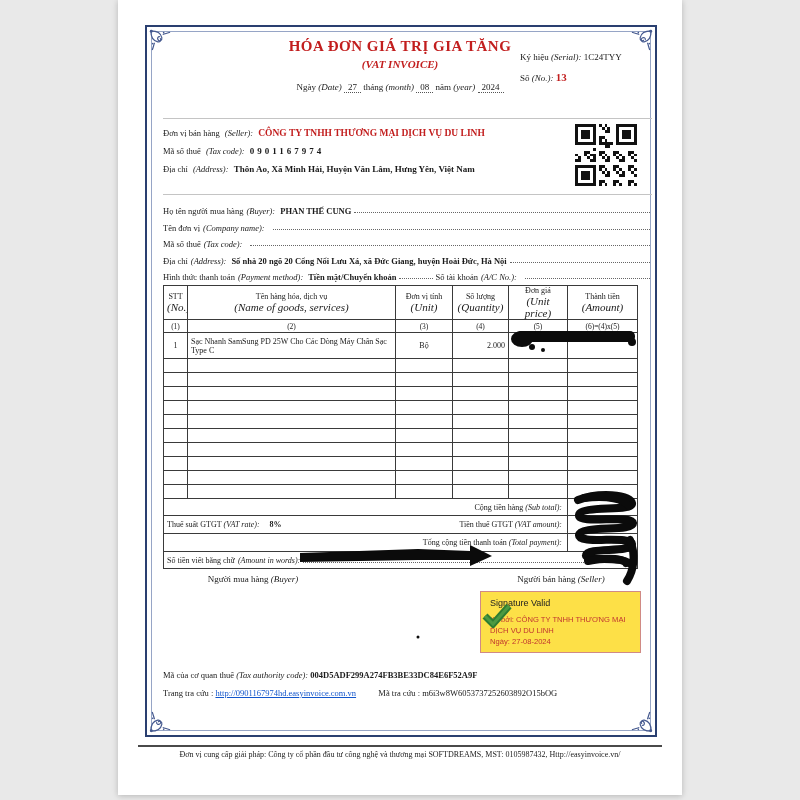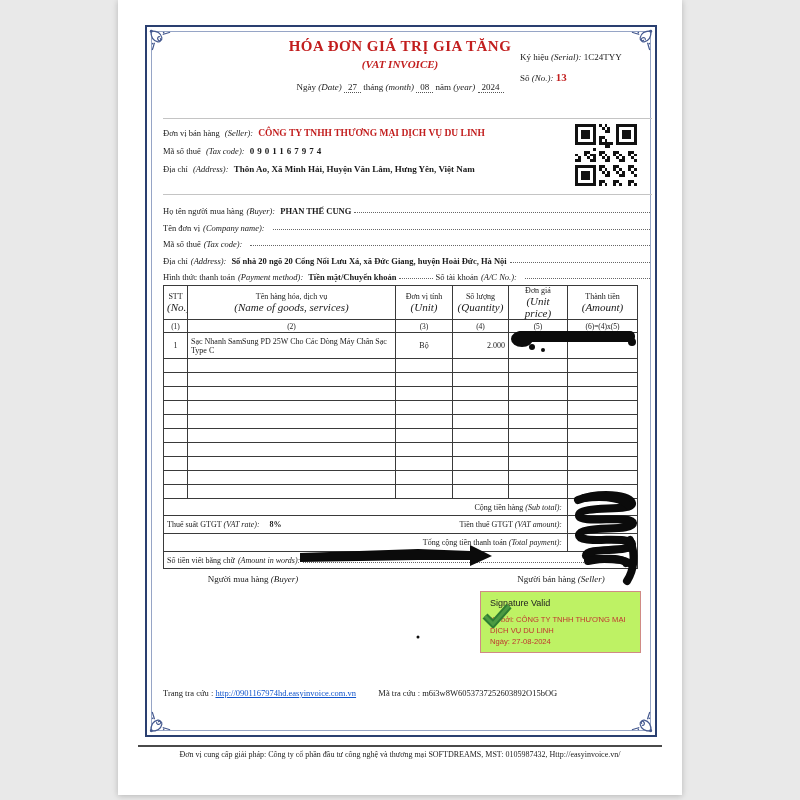--- a/index.html
+++ b/index.html
@@ -57,21 +57,21 @@
   td.c { text-align:center; } td.r { text-align:right; }
   td.total-lbl { text-align:right; padding-right:5px; }
   .vat-flex { display:flex; justify-content:space-between; }
   .words-flex { display:flex; align-items:flex-end; }
   .words-flex .leader { margin-bottom:2px; }
 
   .sig-label { top:574px; width:190px; text-align:center; font-size:9px; }
   .sig-buyer { left:40px; }
   .sig-seller { left:348px; }
 
-  .stamp { top:591px; left:362px; width:161px; height:62px; border:1px solid #d08a85; background:#bef264;
+  .stamp { top:591px; left:362px; width:161px; height:62px; border:1px solid #d08a85; background:#fde047;
            font-family:"Liberation Sans","DejaVu Sans",sans-serif; padding:6px 6px 0 9px; }
   .stamp .status { font-size:9px; color:#222; position:relative; z-index:1; }
   .stamp .redline { font-size:7.6px; color:#c03530; line-height:10.5px; margin-top:7px; }
   .check { position:absolute; left:1px; top:11px; width:30px; height:25px; z-index:2; }
 
   .footer { left:45px; width:489px; font-size:8.5px; }
   .f1 { top:670px; } .f2 { top:688px; } 
   .fnote { top:706px; text-align:center; }
   .code { font-weight:bold; }
   a.lookup { color:#1155cc; text-decoration:underline; }
@@ -524,20 +524,25 @@
     <div class="redline">
       <span>Ký bởi:</span>
       <span>CÔNG TY TNHH THƯƠNG MẠI DỊCH VỤ DU LINH</span>
     </div>
     <div class="redline" style="margin-top:1px">
       <span>Ngày:</span>
       <span>27-08-2024</span>
     </div>
   </div>
 
+  <div class="abs footer f1">
+    <span>Mã của cơ quan thuế</span>
+    <span class="en">(Tax authority code):</span>
+    <span class="code">004D5ADF299A274FB3BE33DC84E6F52A9F</span>
+  </div>
   <div class="abs footer f2">
     <span>Trang tra cứu :</span>
     <a class="lookup" href="#">http://0901167974hd.easyinvoice.com.vn</a>
     <span class="gap"></span>
     <span>Mã tra cứu :</span>
     <span>m6i3w8W6053737252603892O15bOG</span>
   </div>
 
   <div class="abs bottomline"></div>
   <div class="abs provider">Đơn vị cung cấp giải pháp: Công ty cổ phần đầu tư công nghệ và thương mại SOFTDREAMS, MST: 0105987432, Http://easyinvoice.vn/</div>

